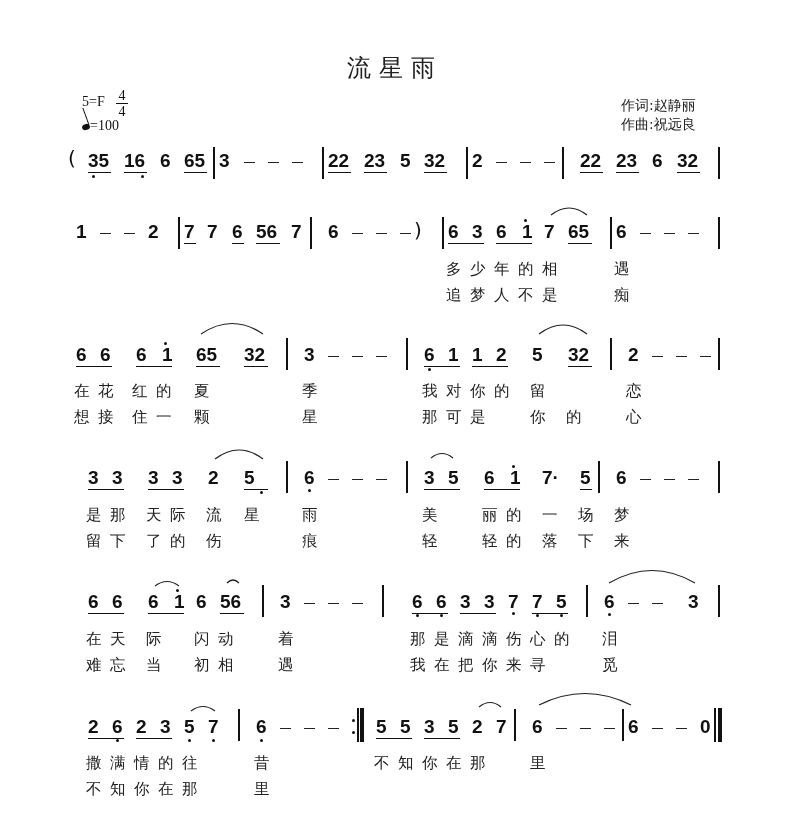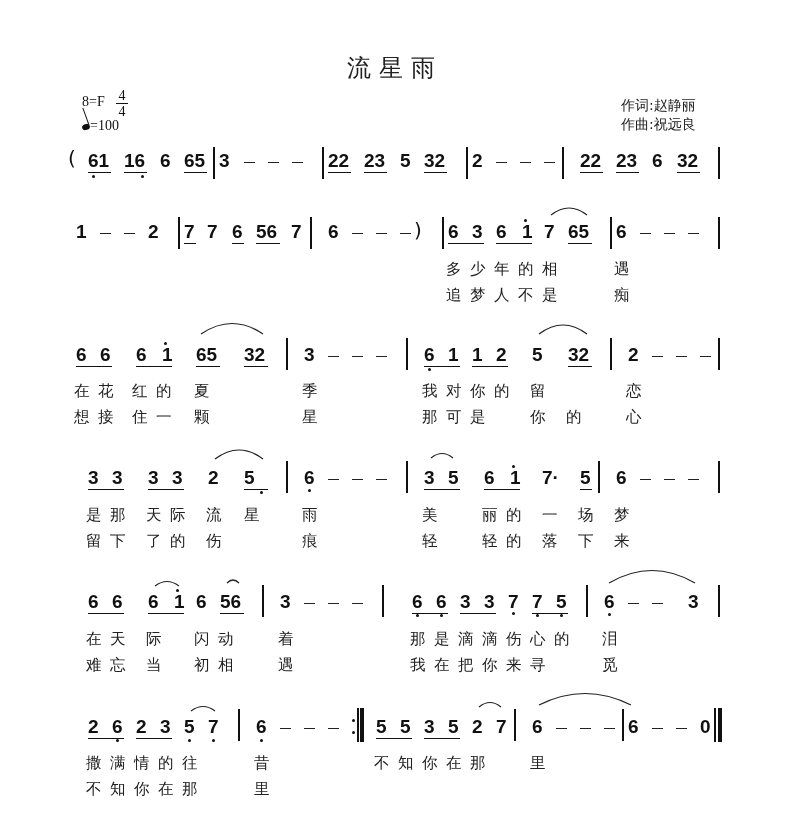--- a/index.html
+++ b/index.html
@@ -20,37 +20,37 @@
   .bl.thick { width: 3.5px; }
   .paren { position: absolute; font-family: "DejaVu Sans", sans-serif; font-size: 20px; }
   .ly { position: absolute; font-family: "DejaVu Sans", sans-serif; font-size: 15.5px; line-height: 18px; color: #222; white-space: pre; }
   svg.arc { position: absolute; overflow: visible; }
   .rdot { position: absolute; width: 3px; height: 3px; background: #111; border-radius: 50%; }
 </style>
 </head>
 <body>
 
 <div class="title">流星雨</div>
-<div class="key">8=F</div>
+<div class="key">5=F</div>
 <div class="timesig">
   <span>4</span>
   <span class="bar"></span>
   <span>4</span>
 </div>
 <div class="tempo">
   <span class="note-head"><span class="stem"></span></span><span>=100</span>
 </div>
 <div class="credits">
   <div>作词:赵静丽</div>
   <div>作曲:祝远良</div>
 </div>
 
 <div>
   <span class="paren" style="left:68px;top:146px;">(</span>
-  <span class="n" style="left:88px;top:151px;">61</span>
+  <span class="n" style="left:88px;top:151px;">35</span>
   <span class="ul" style="left:88px;top:172px;width:23px;"></span>
   <span class="dot" style="left:92px;top:175px;"></span>
   <span class="n" style="left:124px;top:151px;">16</span>
   <span class="ul" style="left:124px;top:172px;width:23px;"></span>
   <span class="dot" style="left:141px;top:175px;"></span>
   <span class="n" style="left:160px;top:151px;">6</span>
   <span class="n" style="left:184px;top:151px;">65</span>
   <span class="ul" style="left:184px;top:172px;width:23px;"></span>
   <span class="bl" style="left:213px;top:147px;height:32px;"></span>
   <span class="n" style="left:219px;top:151px;">3</span>

